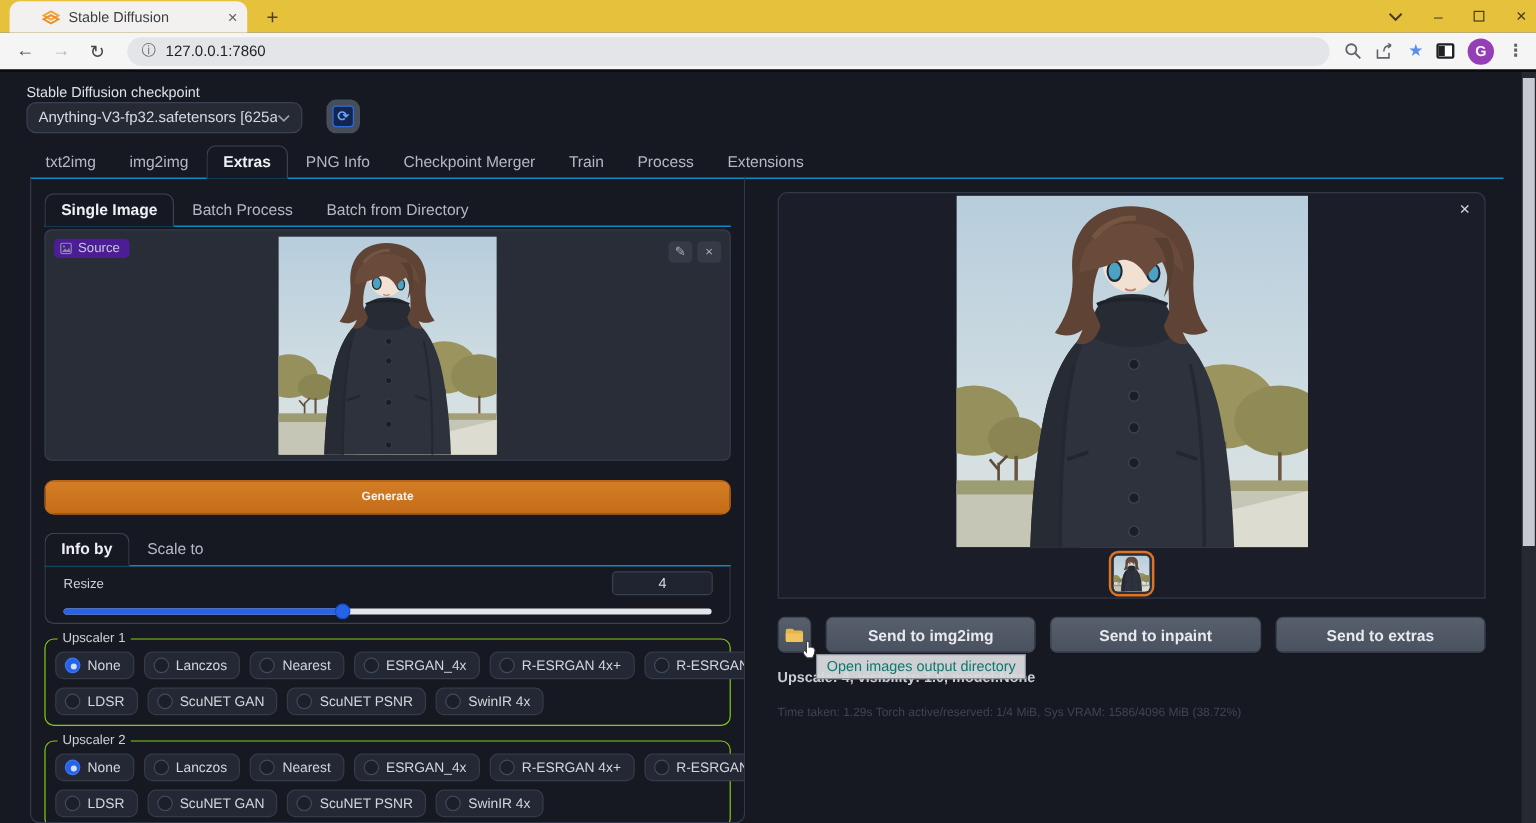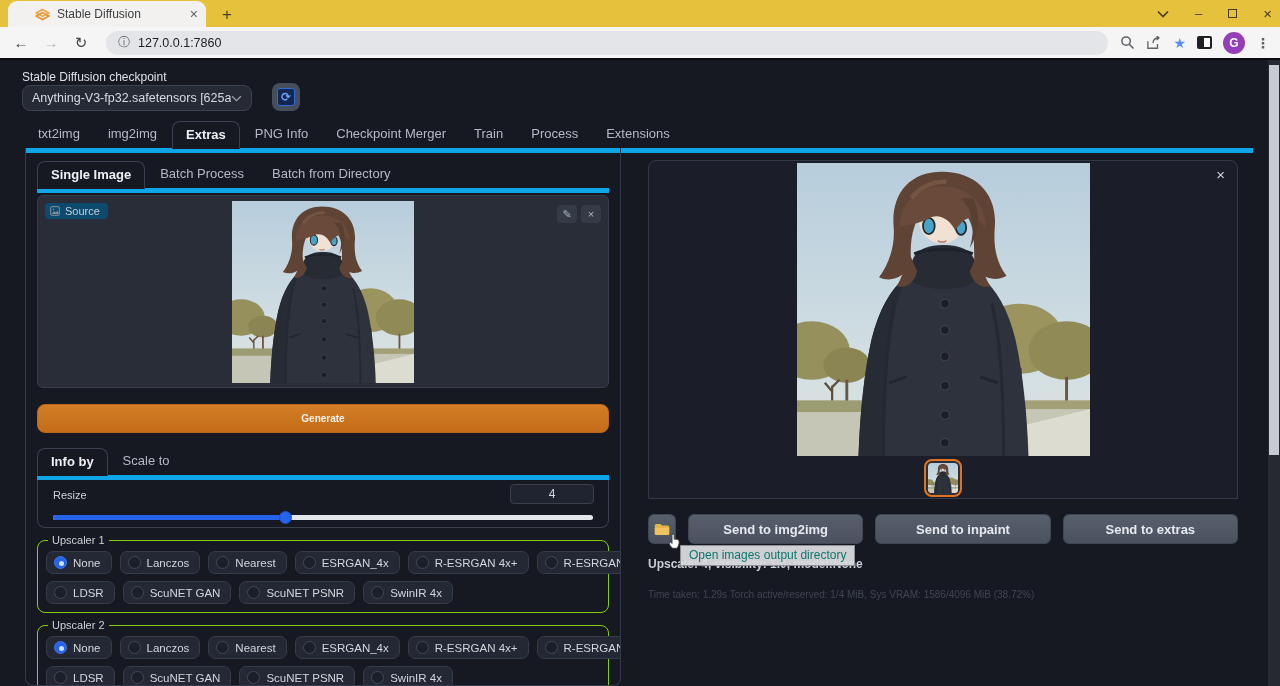--- a/index.html
+++ b/index.html
@@ -38,33 +38,33 @@
 
   .ckpt-label { position:absolute; left:22px; top:10px; font-size:12px; color:#dde0e6; }
   .ckpt-dd { position:absolute; left:22px; top:25px; width:230px; height:26px; background:#252a35;
     border:1px solid #3a4150; border-radius:8px; display:flex; align-items:center; padding:0 9px; }
   .ckpt-val { flex:1; font-size:12.5px; color:#d6dae1; white-space:nowrap; overflow:hidden; }
   .refresh-btn { position:absolute; left:272px; top:23px; width:28px; height:28px; background:#464e5c;
     border-radius:8px; display:flex; align-items:center; justify-content:center; }
   .refresh-inner { width:18px; height:18px; background:#12264f; border:1.5px solid #2f6bdb; border-radius:3px;
     color:#6aa2f8; font-size:12px; font-weight:bold; display:flex; align-items:center; justify-content:center; line-height:1; }
 
-  .tabrow { display:flex; gap:2px; border-bottom:5px solid #0ea5e9; align-items:flex-start; }
+  .tabrow { display:flex; gap:2px; border-bottom:1px solid #0ea5e9; align-items:center; }
   .tab { padding:5px 13px 6px; font-size:13px; color:#b3b9c4; white-space:nowrap; }
   .tab.active { color:#eef0f4; font-weight:bold; border:1px solid #3a4150; border-bottom:1px solid #171922;
     border-radius:8px 8px 0 0; margin-bottom:-1px; background:#171922; }
   .main-tabs { position:absolute; left:25px; top:61px; right:27px; }
 
   .left-panel { position:absolute; left:25px; top:88px; width:596px; bottom:0;
     border:1px solid #323949; border-top:none; border-radius:0 0 8px 8px; padding:13px 11px 0; overflow:hidden; }
 
   .source-panel { margin-top:2px; height:193px; background:#282d38; border:1px solid #363d4b; border-radius:6px;
     position:relative; display:flex; align-items:center; justify-content:center; }
   .source-chip { position:absolute; left:7px; top:7px; display:flex; align-items:center; gap:5px;
-    background:#0c4a6e; border-radius:4px; padding:2px 8px 2px 5px; font-size:11px; color:#c7ccd4; }
+    background:#4c1d95; border-radius:4px; padding:2px 8px 2px 5px; font-size:11px; color:#c7ccd4; }
   .src-tools { position:absolute; right:7px; top:9px; display:flex; gap:4px; }
   .src-tool { width:20px; height:18px; background:#343a46; border-radius:4px; color:#aeb4bd; font-size:11px;
     display:flex; align-items:center; justify-content:center; line-height:1; }
   .src-img { width:182px; height:182px; display:block; }
 
   .generate { margin-top:16px; height:29px; width:100%; background:linear-gradient(#d37e26,#c46c18);
     border:1px solid #b9661a; border-radius:8px; color:#f6f1ea; font-size:10px; font-weight:bold;
     display:flex; align-items:center; justify-content:center; font-family:inherit; }
 
   .scale-tabs { margin-top:15px; }

